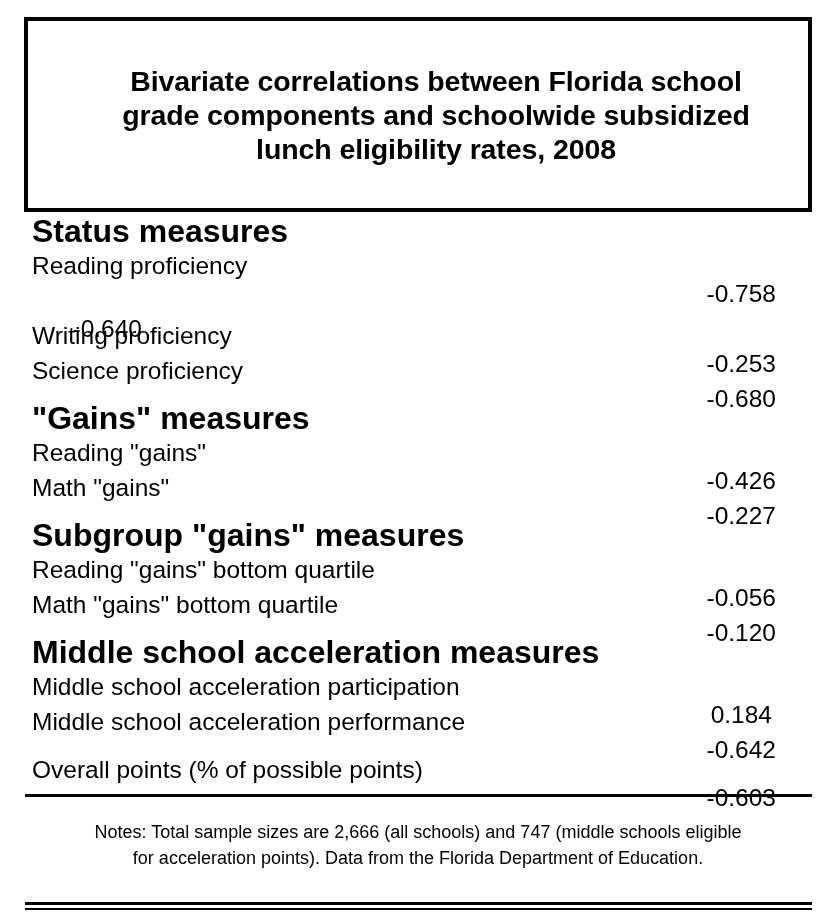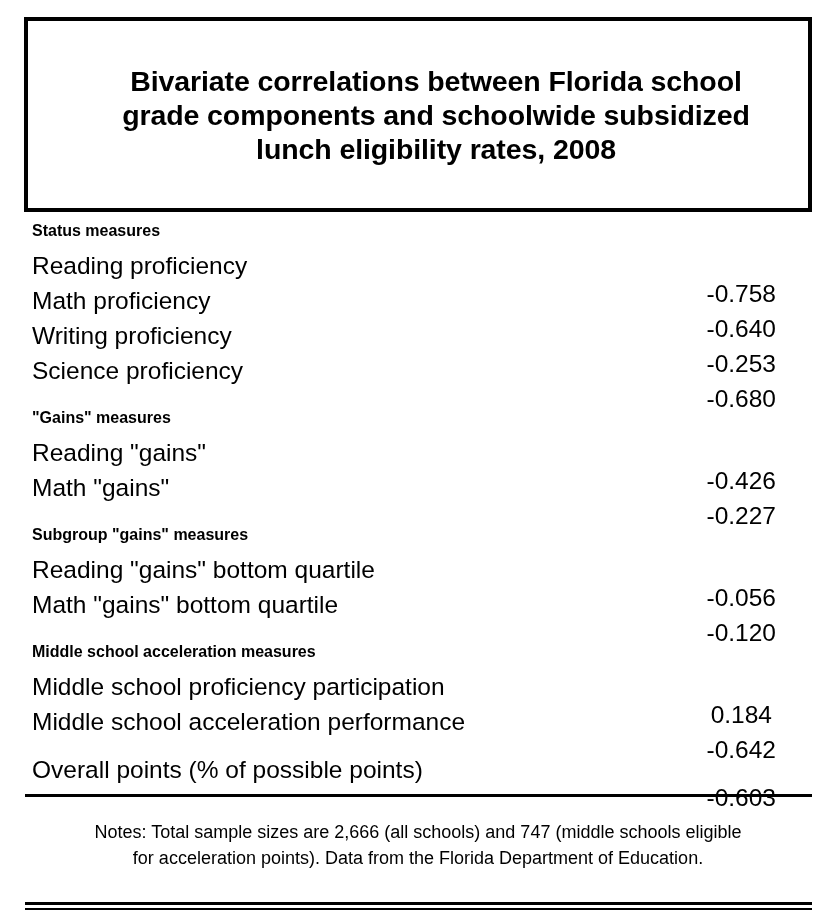--- a/index.html
+++ b/index.html
@@ -36,21 +36,21 @@
       margin-left: 36px;
     }
     .table {
       position: absolute;
       left: 32px;
       top: 214px;
       width: 750px;
     }
     .section-head {
       font-weight: bold;
-      font-size: 16px;
+      font-size: 32px;
       height: 34px;
       line-height: 34px;
     }
     .row {
       display: flex;
       justify-content: space-between;
       font-size: 24.5px;
       height: 35px;
       line-height: 35px;
     }
@@ -111,21 +111,20 @@
 
 <div class="table">
 
   <div class="section">
     <div class="section-head">Status measures</div>
     <div class="row">
       <span class="label">Reading proficiency</span>
       <span class="value">-0.758</span>
     </div>
     <div class="row">
-      <span class="label">Math proficiency</span>
       <span class="value">-0.640</span>
     </div>
     <div class="row">
       <span class="label">Writing proficiency</span>
       <span class="value">-0.253</span>
     </div>
     <div class="row">
       <span class="label">Science proficiency</span>
       <span class="value">-0.680</span>
     </div>
@@ -157,21 +156,21 @@
       <span class="label">Math "gains" bottom quartile</span>
       <span class="value">-0.120</span>
     </div>
   </div>
 
   <div class="gap"></div>
 
   <div class="section">
     <div class="section-head">Middle school acceleration measures</div>
     <div class="row">
-      <span class="label">Middle school proficiency participation</span>
+      <span class="label">Middle school acceleration participation</span>
       <span class="value positive">0.184</span>
     </div>
     <div class="row">
       <span class="label">Middle school acceleration performance</span>
       <span class="value">-0.642</span>
     </div>
   </div>
 
   <div class="gap"></div>
 

